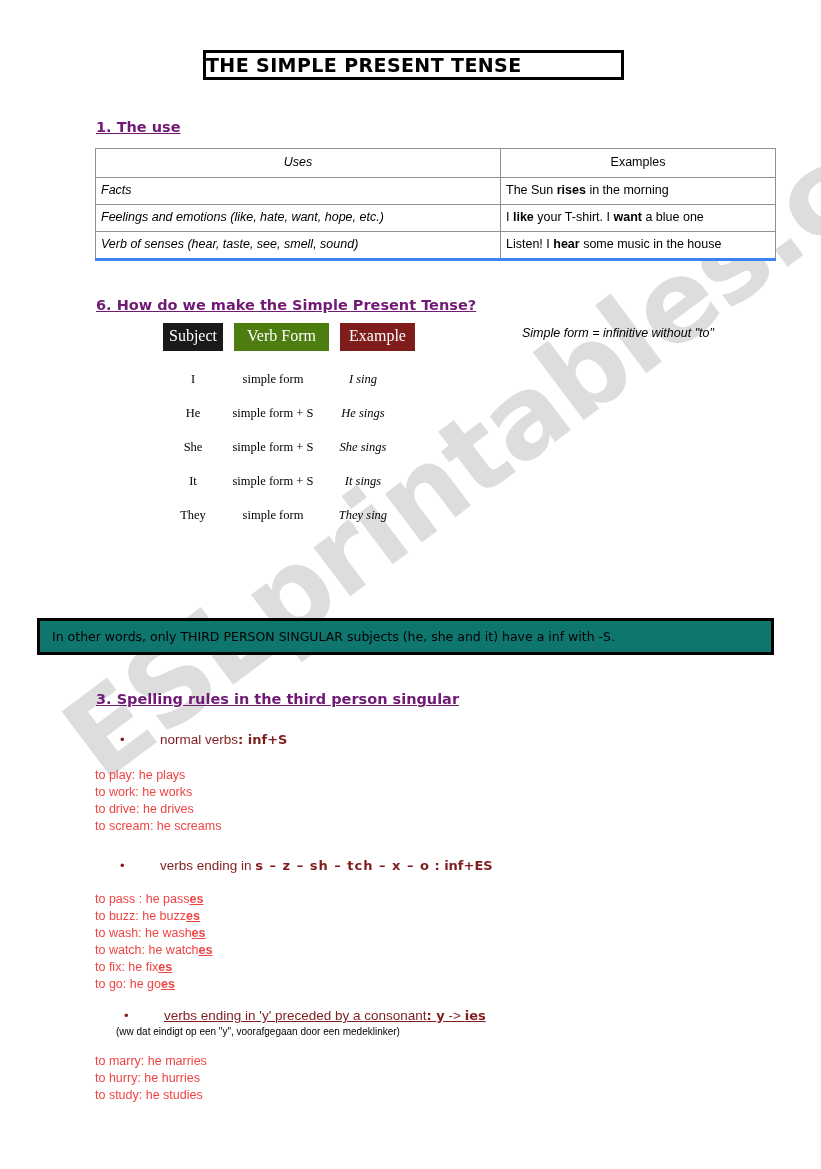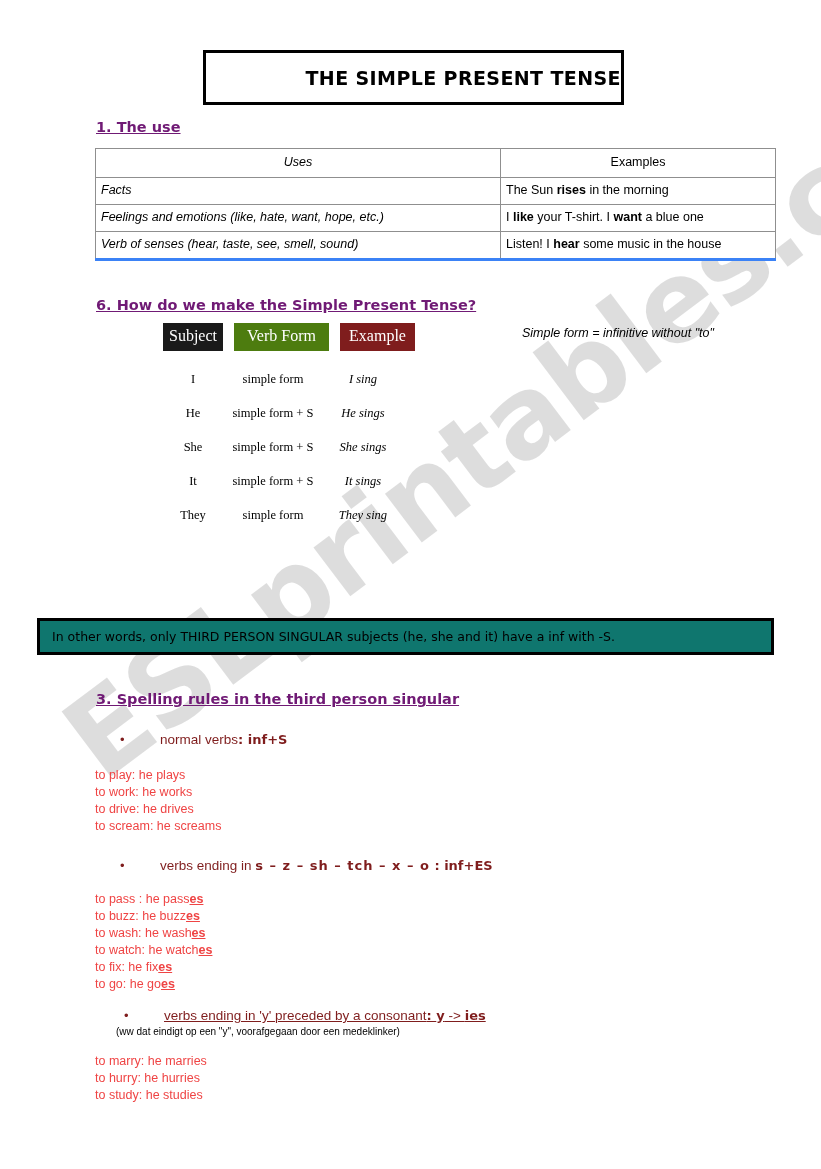--- a/index.html
+++ b/index.html
@@ -53,26 +53,26 @@
     width: 821px;
     height: 1169px;
   }
 
   
   .title-box {
     position: absolute;
     left: 203px;
     top: 50px;
     width: 421px;
-    height: 55px;
+    height: 30px;
     border: 3px solid #000000;
     box-sizing: border-box;
     display: flex;
     align-items: center;
-    justify-content: flex-end;
+    justify-content: flex-start;
     background: #ffffff;
   }
   .title-box .title-text {
     font-family: "DejaVu Sans", sans-serif;
     font-size: 19px;
     font-weight: bold;
     letter-spacing: 0.4px;
     color: #000000;
   }
 

